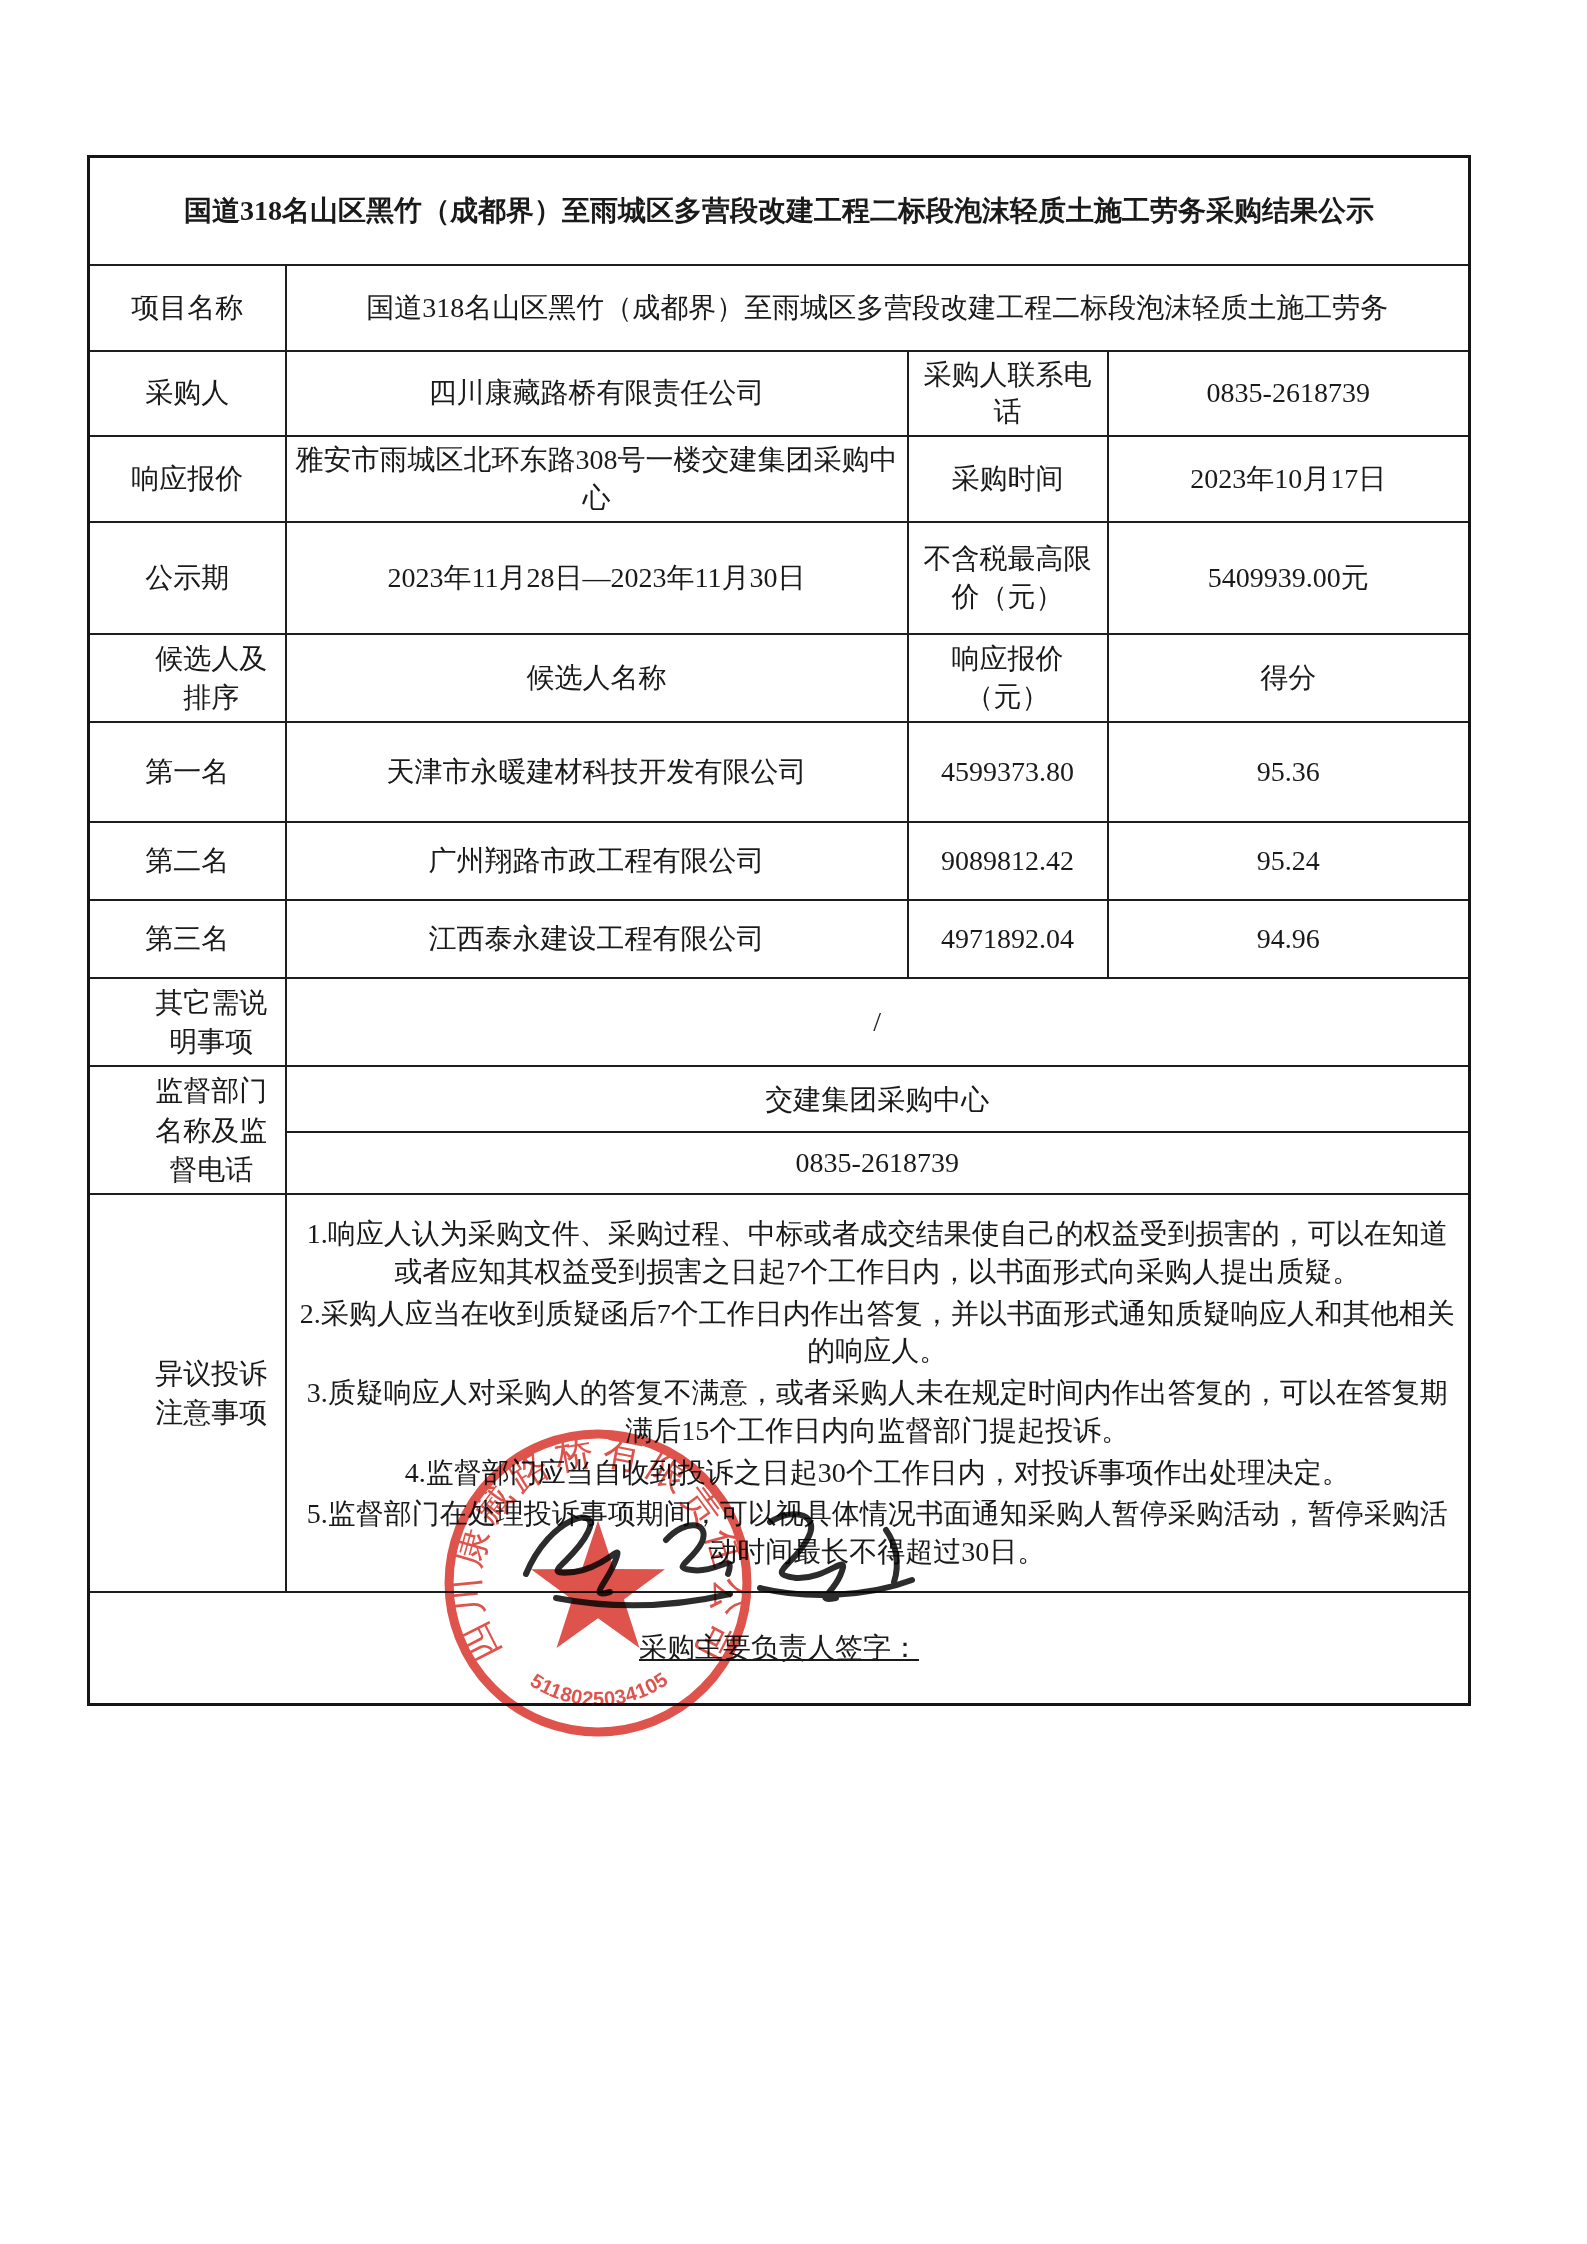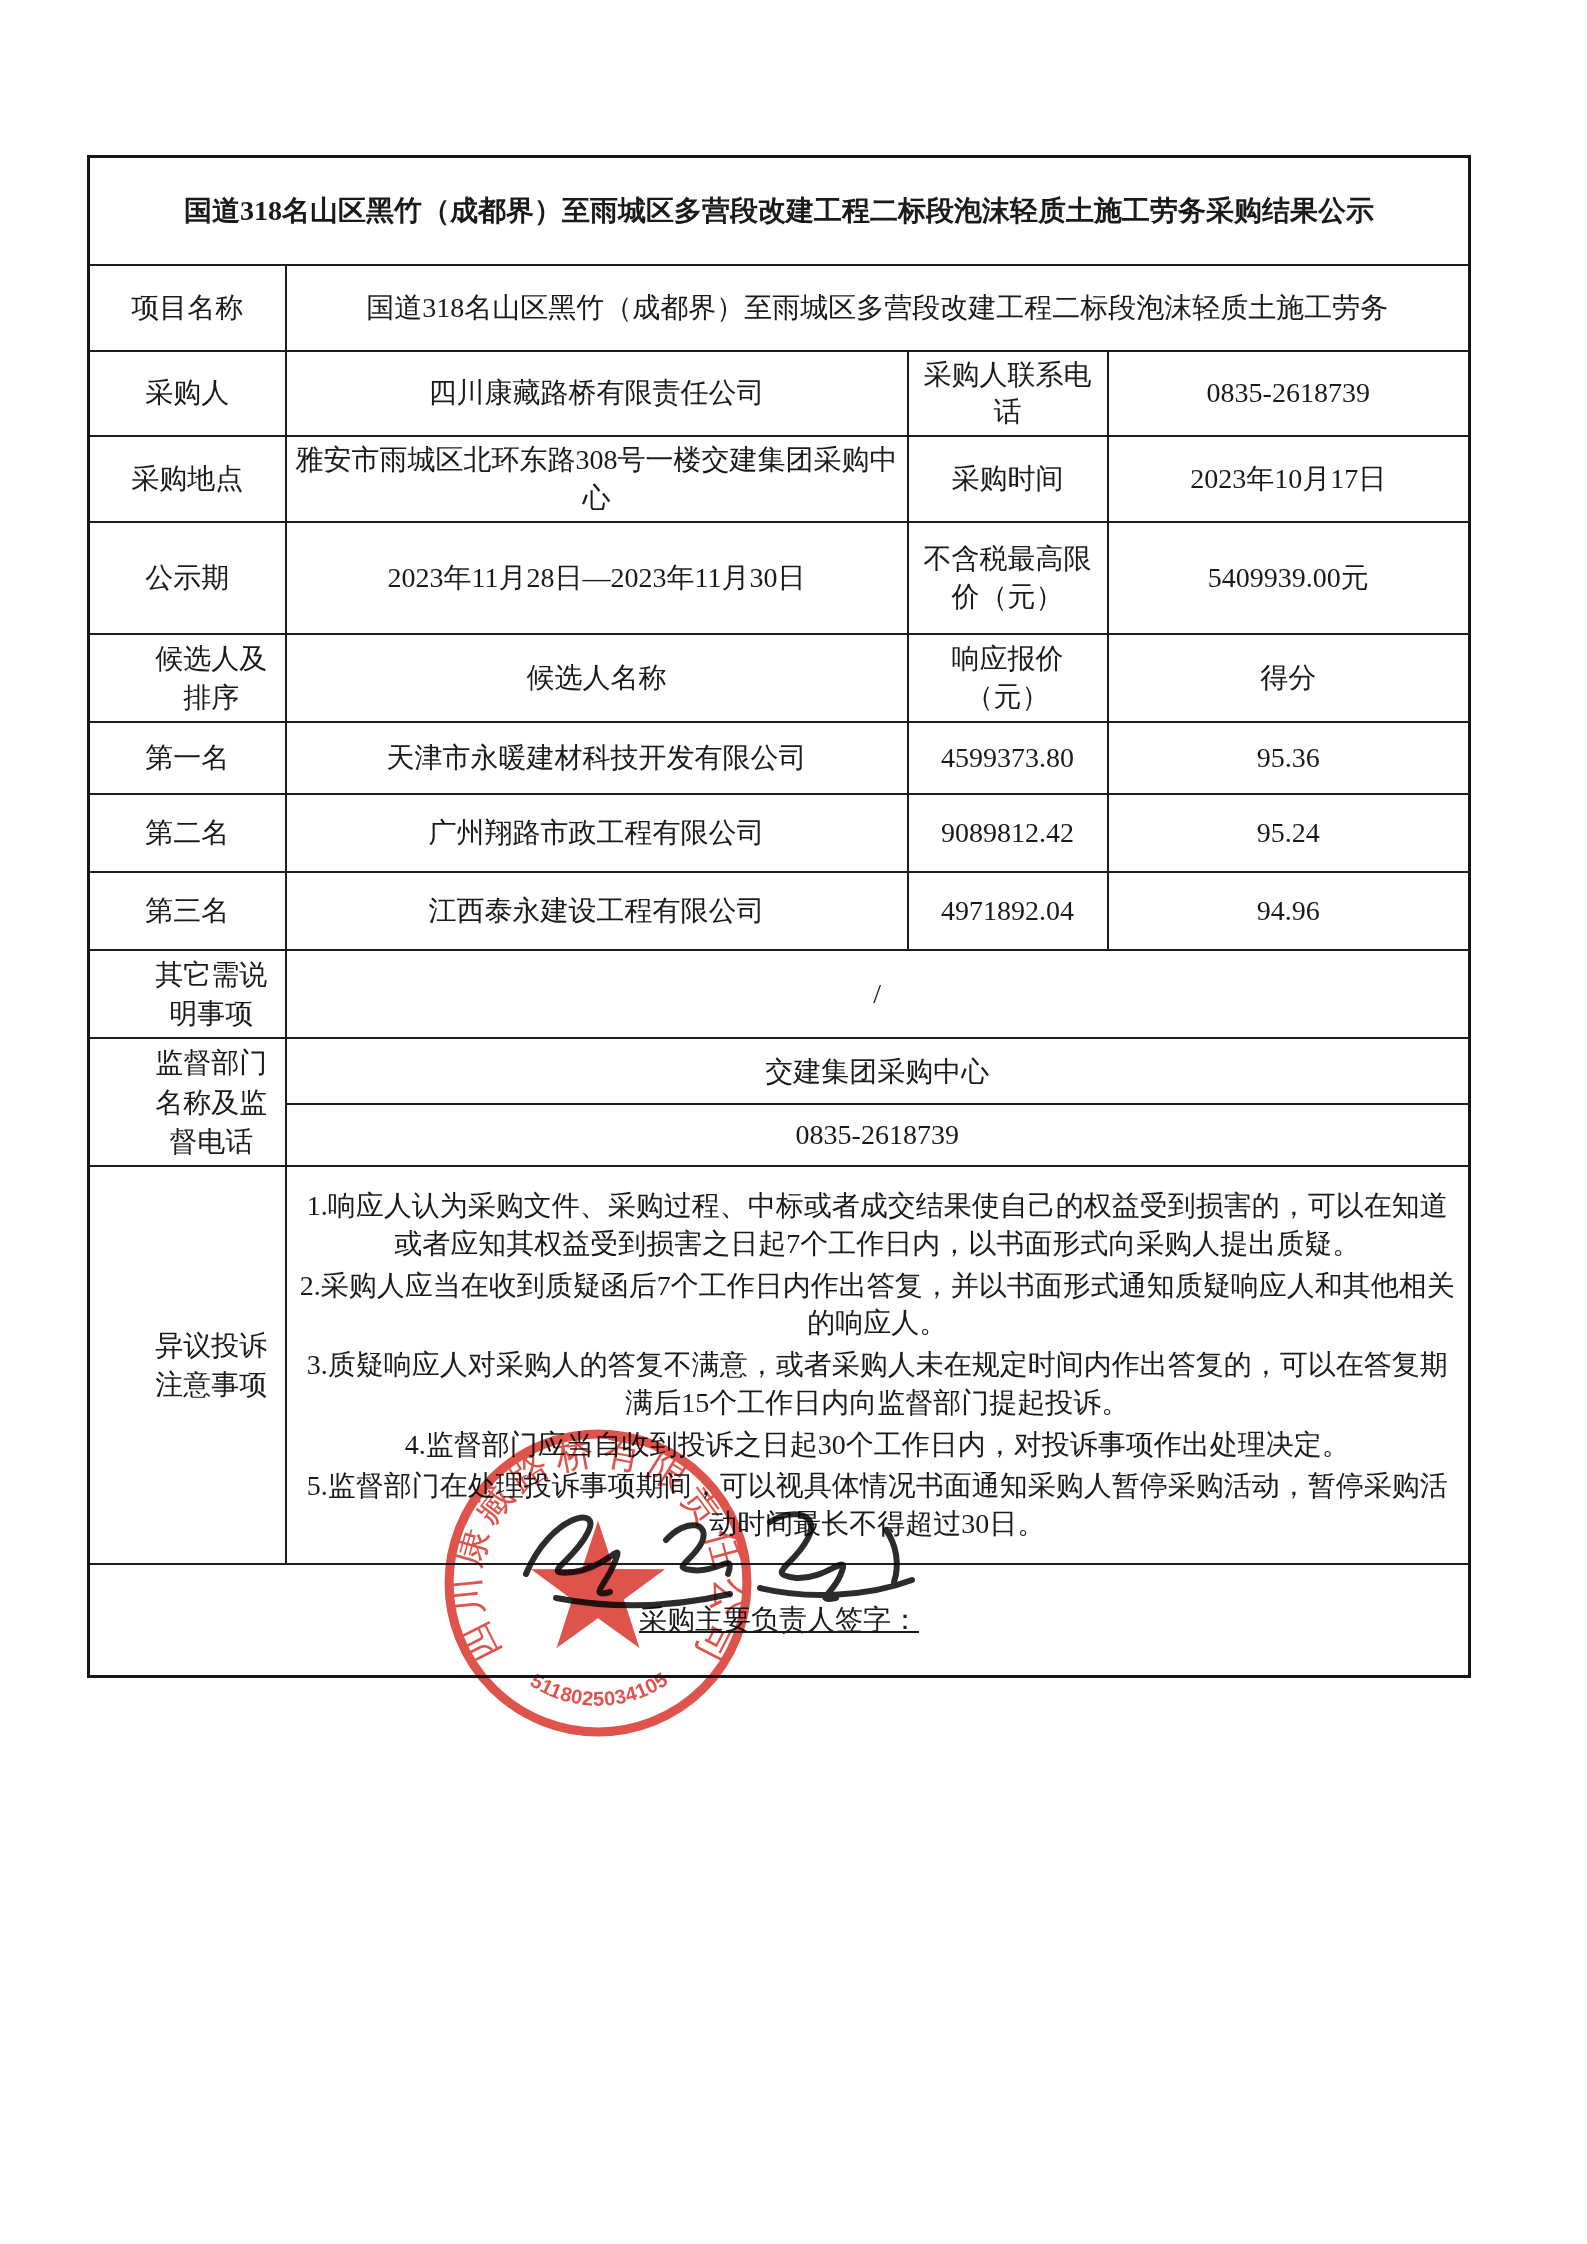--- a/index.html
+++ b/index.html
@@ -89,41 +89,41 @@
   </tr>
 
   <tr style="height:72px">
     <td>采购人</td>
     <td>四川康藏路桥有限责任公司</td>
     <td>采购人联系电话</td>
     <td>0835-2618739</td>
   </tr>
 
   <tr style="height:84px">
-    <td>采购地点</td>
+    <td>响应报价</td>
     <td class="left">雅安市雨城区北环东路308号一楼交建集团采购中心</td>
     <td>采购时间</td>
     <td>2023年10月17日</td>
   </tr>
 
   <tr style="height:112px">
     <td>公示期</td>
     <td>2023年11月28日—2023年11月30日</td>
     <td>不含税最高限价（元）</td>
     <td>5409939.00元</td>
   </tr>
 
   <tr style="height:74px">
     <td class="wrap4"><span class="w">候选人及排序</span></td>
     <td>候选人名称</td>
     <td><span class="w" style="width:4.6em;display:inline-block">响应报价（元）</span></td>
     <td>得分</td>
   </tr>
 
-  <tr style="height:72px">
+  <tr style="height:100px">
     <td>第一名</td>
     <td>天津市永暖建材科技开发有限公司</td>
     <td>4599373.80</td>
     <td>95.36</td>
   </tr>
 
   <tr style="height:78px">
     <td>第二名</td>
     <td>广州翔路市政工程有限公司</td>
     <td>9089812.42</td>

